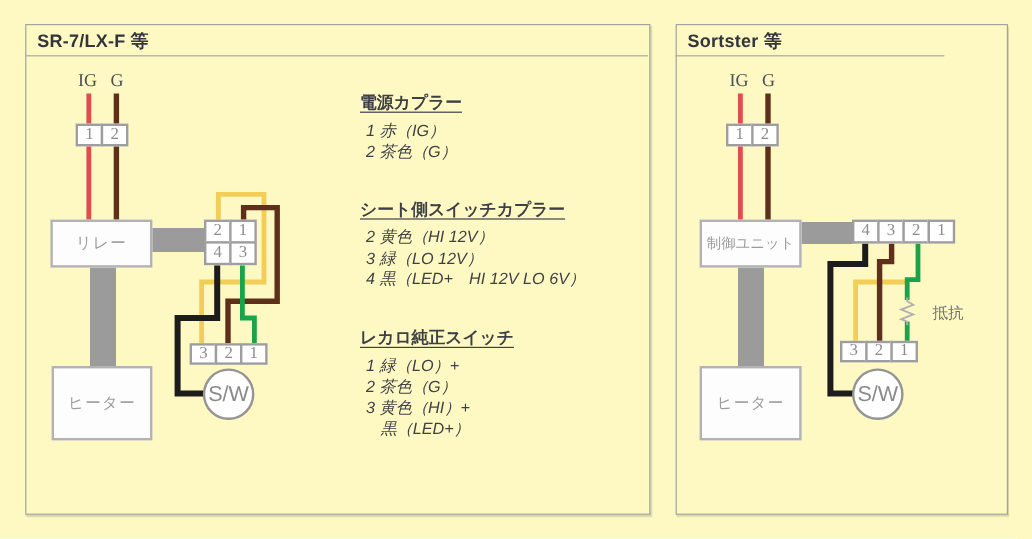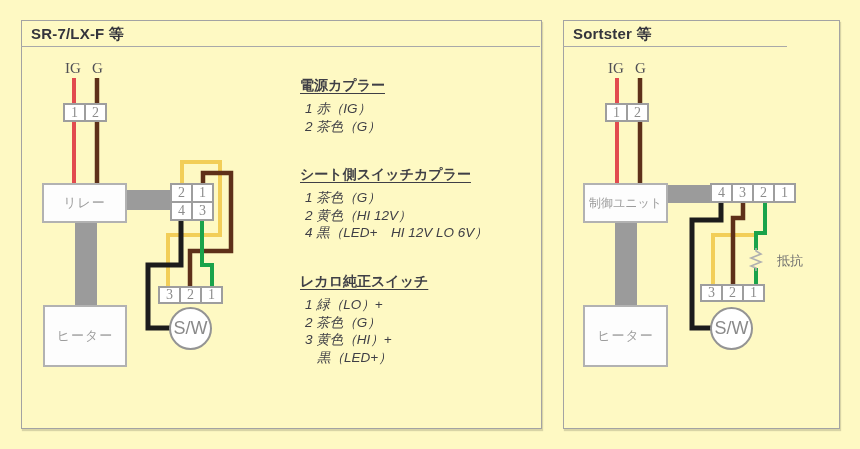--- a/index.html
+++ b/index.html
@@ -139,22 +139,22 @@
   <div class="box" style="left:43px;top:305px;width:84px;height:62px;">ヒーター</div>
 
   <div class="legend" style="left:300px;top:77px;">
     <div class="sec">
       <div class="sec-title">電源カプラー</div>
       <div class="item">1 赤（IG）</div>
       <div class="item">2 茶色（G）</div>
     </div>
     <div class="sec">
       <div class="sec-title">シート側スイッチカプラー</div>
-      <div class="item">1 茶色（G）</div>
       <div class="item">2 黄色（HI 12V）</div>
+      <div class="item">3 緑（LO 12V）</div>
       <div class="item">4 黒（LED+　HI 12V LO 6V）</div>
     </div>
     <div class="sec">
       <div class="sec-title">レカロ純正スイッチ</div>
       <div class="item">1 緑（LO）+</div>
       <div class="item">2 茶色（G）</div>
       <div class="item">3 黄色（HI）+</div>
       <div class="item indent">黒（LED+）</div>
     </div>
   </div>

